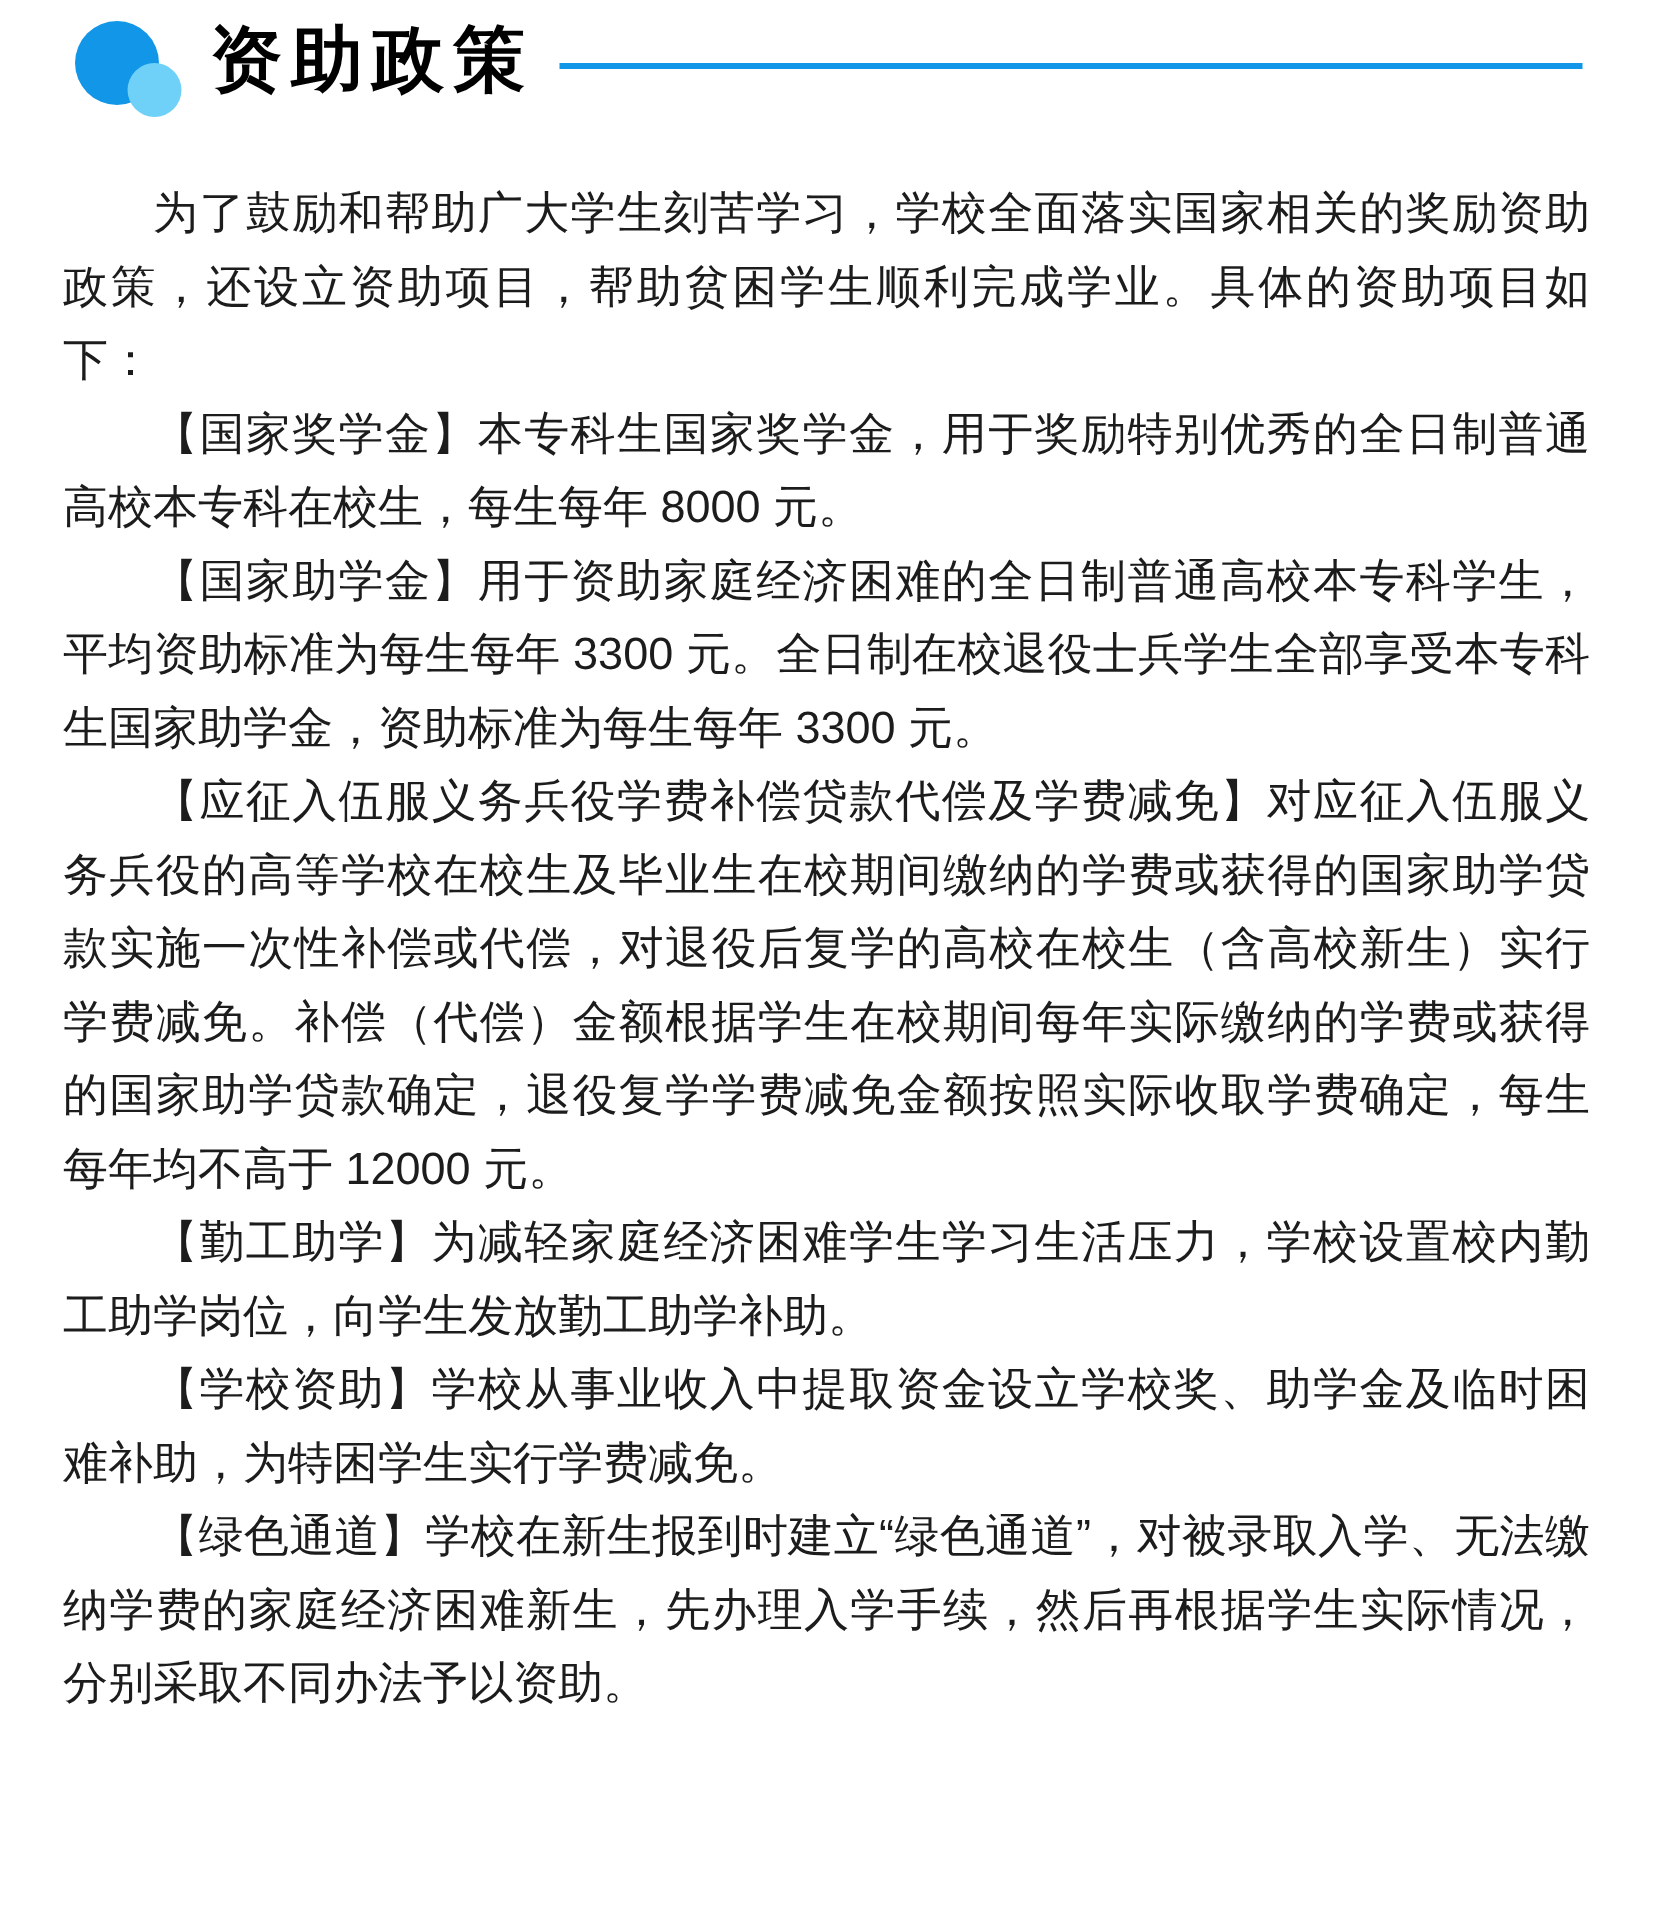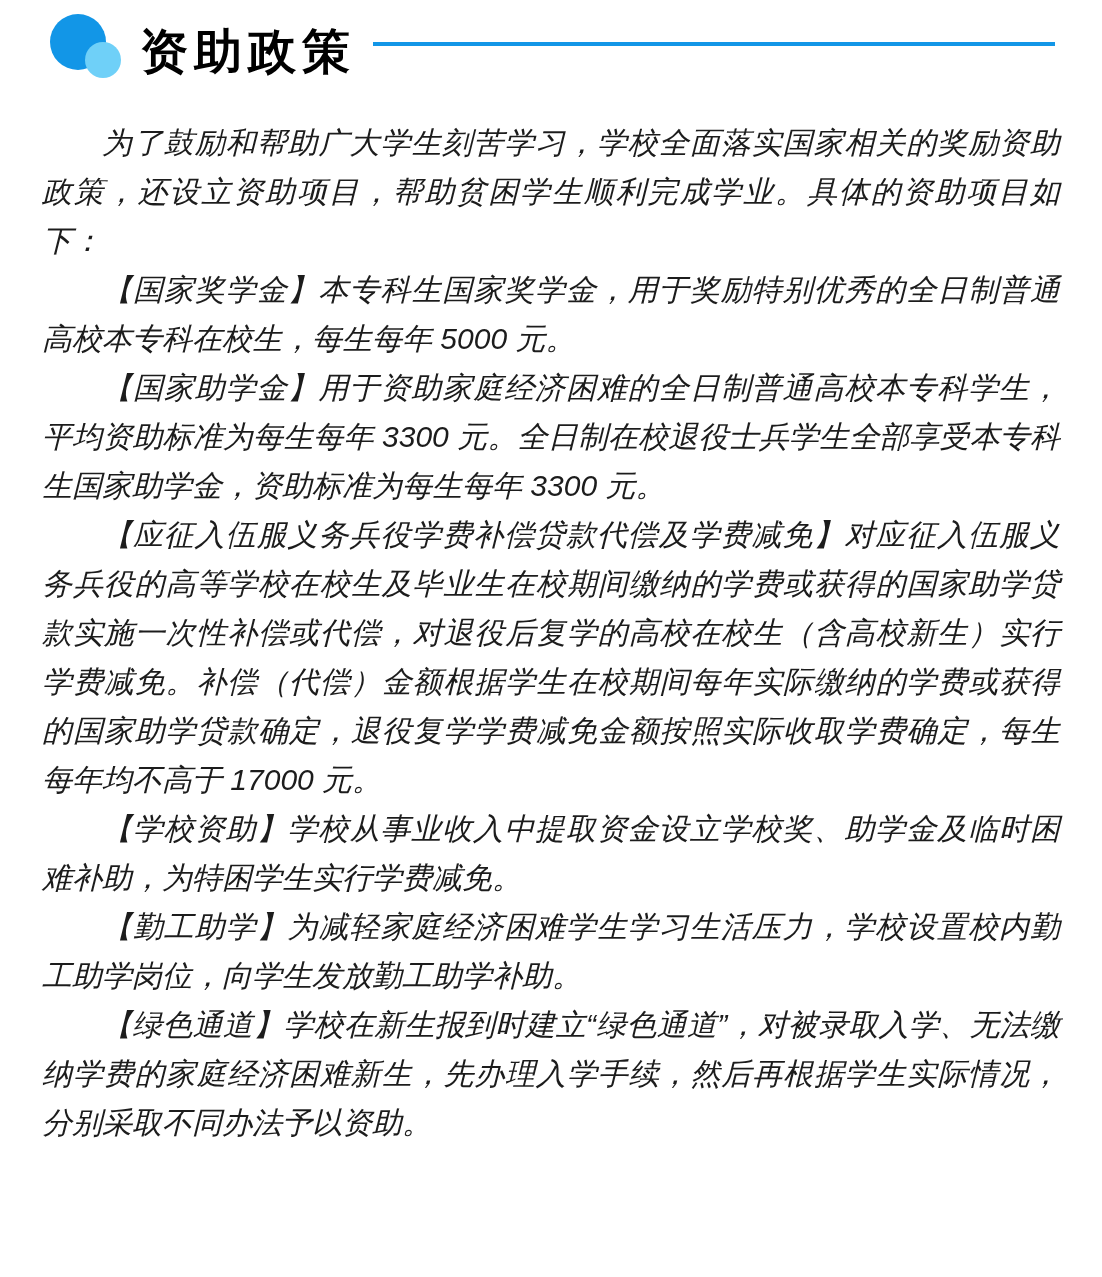--- a/index.html
+++ b/index.html
@@ -40,21 +40,21 @@
     left: 35px;
     top: 28px;
     width: 36px;
     height: 36px;
     border-radius: 50%;
     background: #6fd0f8;
   }
   .page-title {
     position: absolute;
     left: 140px;
-    top: 20px;
+    top: 8px;
     font-size: 48px;
     font-weight: 700;
     letter-spacing: 6px;
     color: #000000;
     white-space: nowrap;
   }
   .title-divider {
     position: absolute;
     left: 373px;
     right: 47px;
@@ -68,36 +68,35 @@
     padding: 16px 42px 40px 42px;
     font-size: 30px;
     line-height: 49px;
     color: #1c1c1c;
     text-align: justify;
     text-justify: inter-ideograph;
   }
   .content p {
     margin: 0;
     text-indent: 2em;
-    font-style: italic;
   }
 </style>
 </head>
 <body>
 
 <div class="header">
   <div class="icon-circles">
     <div class="circle-large"></div>
     <div class="circle-small"></div>
   </div>
   <div class="page-title">资助政策</div>
   <div class="title-divider"></div>
 </div>
 
 <div class="content">
   <p>为了鼓励和帮助广大学生刻苦学习，学校全面落实国家相关的奖励资助政策，还设立资助项目，帮助贫困学生顺利完成学业。具体的资助项目如下：</p>
-  <p>【国家奖学金】本专科生国家奖学金，用于奖励特别优秀的全日制普通高校本专科在校生，每生每年 5000 元。</p>
+  <p>【国家奖学金】本专科生国家奖学金，用于奖励特别优秀的全日制普通高校本专科在校生，每生每年 8000 元。</p>
   <p>【国家助学金】用于资助家庭经济困难的全日制普通高校本专科学生，平均资助标准为每生每年 3300 元。全日制在校退役士兵学生全部享受本专科生国家助学金，资助标准为每生每年 3300 元。</p>
-  <p>【应征入伍服义务兵役学费补偿贷款代偿及学费减免】对应征入伍服义务兵役的高等学校在校生及毕业生在校期间缴纳的学费或获得的国家助学贷款实施一次性补偿或代偿，对退役后复学的高校在校生（含高校新生）实行学费减免。补偿（代偿）金额根据学生在校期间每年实际缴纳的学费或获得的国家助学贷款确定，退役复学学费减免金额按照实际收取学费确定，每生每年均不高于 17000 元。</p>
+  <p>【应征入伍服义务兵役学费补偿贷款代偿及学费减免】对应征入伍服义务兵役的高等学校在校生及毕业生在校期间缴纳的学费或获得的国家助学贷款实施一次性补偿或代偿，对退役后复学的高校在校生（含高校新生）实行学费减免。补偿（代偿）金额根据学生在校期间每年实际缴纳的学费或获得的国家助学贷款确定，退役复学学费减免金额按照实际收取学费确定，每生每年均不高于 12000 元。</p>
+  <p>【勤工助学】为减轻家庭经济困难学生学习生活压力，学校设置校内勤工助学岗位，向学生发放勤工助学补助。</p>
   <p>【学校资助】学校从事业收入中提取资金设立学校奖、助学金及临时困难补助，为特困学生实行学费减免。</p>
-  <p>【勤工助学】为减轻家庭经济困难学生学习生活压力，学校设置校内勤工助学岗位，向学生发放勤工助学补助。</p>
   <p>【绿色通道】学校在新生报到时建立“绿色通道”，对被录取入学、无法缴纳学费的家庭经济困难新生，先办理入学手续，然后再根据学生实际情况，分别采取不同办法予以资助。</p>
 </div>
 
 </body></html>

